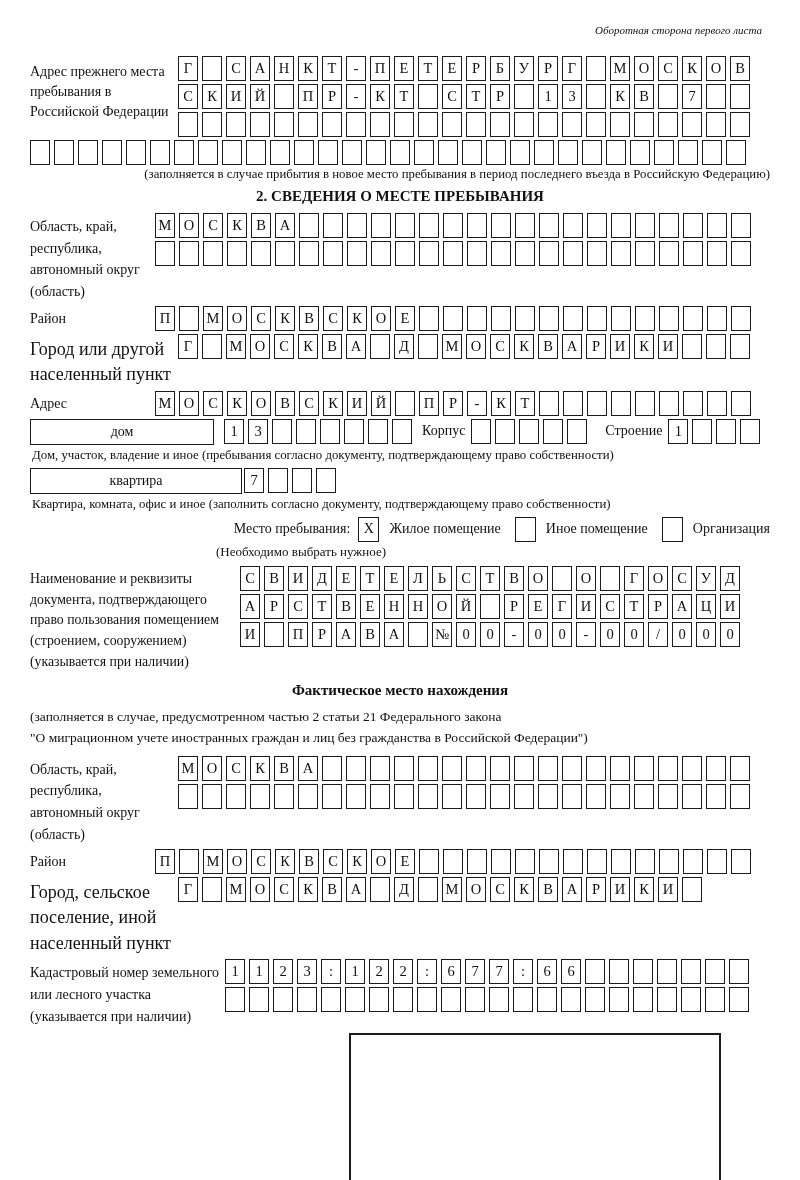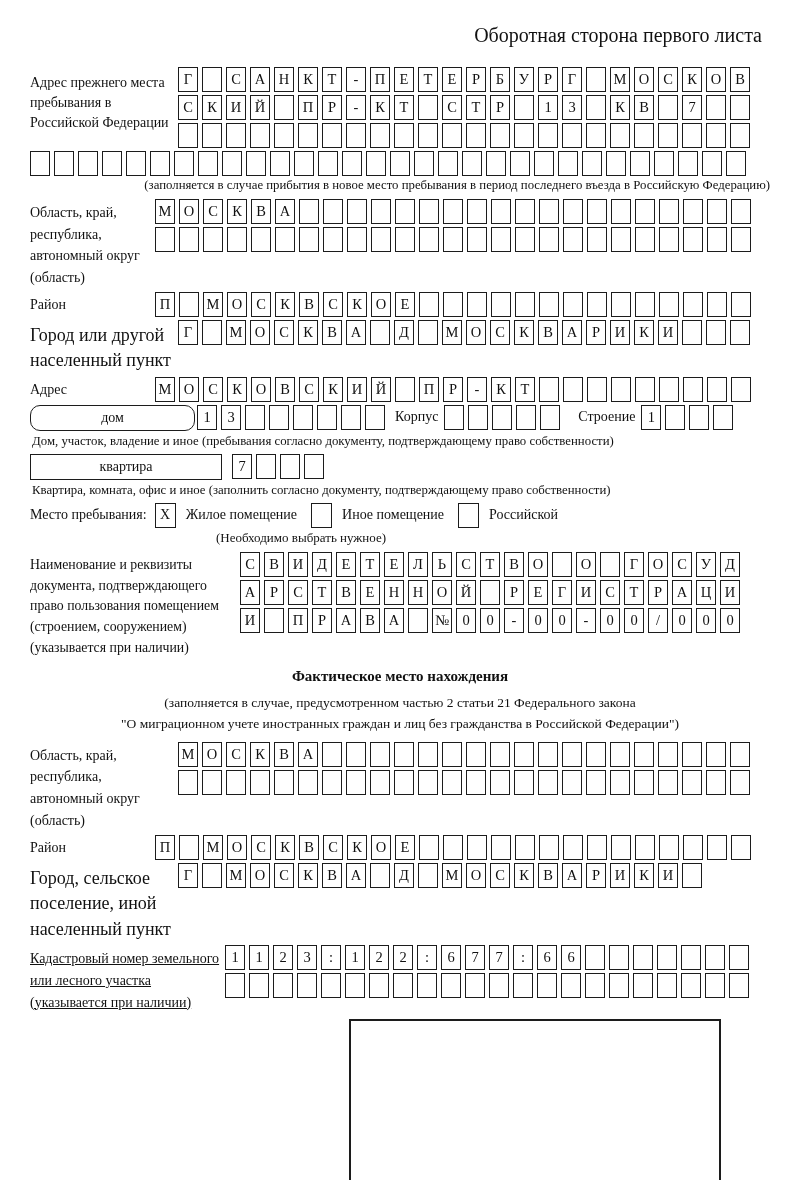--- a/index.html
+++ b/index.html
@@ -1,39 +1,39 @@
 <!DOCTYPE html>
 <html><head>
 <meta charset="utf-8">
 <style>
   html,body{margin:0;padding:0;background:#fff;}
   body{width:800px;height:1180px;overflow:hidden;font-family:"Liberation Serif",serif;color:#111;}
   .page{box-sizing:border-box;width:800px;height:1180px;padding:10px 30px 0 30px;}
-  .header-note{text-align:right;font-size:20px;margin:14px 8px 20px 0;}
+  .header-note{text-align:right;font-size:11px;margin:14px 8px 20px 0;font-style:italic;}
   .row{display:flex;align-items:flex-start;margin-bottom:3px;}
   .lbl{font-size:18px;line-height:1.42;flex:none;padding-top:3px;padding-right:4px;box-sizing:border-box;}
   .w148{flex:0 0 148px;}
   .w125{flex:0 0 125px;}
   .w210{flex:0 0 210px;font-family:Liberation Serif, serif;}
-  .w195{flex:0 0 195px;text-decoration:underline;}
+  .w195{flex:0 0 195px;}
   .cellrows{display:flex;flex-direction:column;gap:3px;}
   .cells{display:flex;flex-wrap:nowrap;}
   .cell{box-sizing:border-box;flex:none;width:20px;height:25px;border:1.7px solid #1c1c1c;margin-right:4px;
         display:inline-flex;align-items:center;justify-content:center;font-size:14.5px;font-family:"Liberation Serif",serif;}
   .caption{font-size:12.8px;margin:1px 0 5px 2px;}
   .caption-center{font-size:12.8px;text-align:right;margin:2px 0 6px 0;}
   .sec-title{text-align:center;font-weight:bold;font-size:15px;margin:6px 0 8px 0;}
   .widebox{box-sizing:border-box;border:1.7px solid #1c1c1c;height:26px;display:flex;align-items:center;
            justify-content:center;font-size:14px;flex:none;}
   .inline-lbl{font-size:14px;padding:4px 6px 0 6px;flex:none;}
-  .chkrow{display:flex;align-items:center;font-size:14px;margin:4px 0 2px 0;}
+  .chkrow{display:flex;align-items:center;font-size:14px;margin:4px 0 2px 0;justify-content:flex-end;}
   .checkbox{box-sizing:border-box;flex:none;width:21px;height:25px;border:1.7px solid #1c1c1c;
             display:inline-flex;align-items:center;justify-content:center;font-size:14px;margin:0 10px 0 14px;}
   .chk-note{font-size:13px;margin:0 0 6px 186px;}
-  .subtitle{text-align:center;font-size:13.5px;line-height:1.5;}
+  .subtitle{text-align:left;font-size:13.5px;line-height:1.5;}
   .stamp-wrap{width:445px;margin-left:auto;margin-top:6px;}
   .stamp-box{box-sizing:border-box;width:372px;height:172px;border:2px solid #1c1c1c;margin:0 auto 8px 24px;}
   .mb8{margin-bottom:8px;}
 </style>
 </head>
 <body>
 
 <div class="page">
 
   <div class="header-note">Оборотная сторона первого листа</div>
@@ -148,20 +148,21 @@
       <span class="cell"></span>
       <span class="cell"></span>
       <span class="cell"></span>
       <span class="cell"></span>
       <span class="cell"></span>
       <span class="cell"></span>
       <span class="cell"></span>
     </div>
   <div class="caption-center">(заполняется в случае прибытия в новое место пребывания в период последнего въезда в Российскую Федерацию)</div>
 
+  <div class="sec-title">2. СВЕДЕНИЯ О МЕСТЕ ПРЕБЫВАНИЯ</div>
 
   <div class="row">
     <div class="lbl w125" style="font-size:14px;line-height:1.55;">Область, край, республика, автономный округ (область)</div>
     <div class="cellrows">
       <div class="cells">
           <span class="cell">М</span>
           <span class="cell">О</span>
           <span class="cell">С</span>
           <span class="cell">К</span>
           <span class="cell">В</span>
@@ -302,21 +303,21 @@
         <span class="cell"></span>
         <span class="cell"></span>
         <span class="cell"></span>
         <span class="cell"></span>
         <span class="cell"></span>
         <span class="cell"></span>
       </div>
   </div>
 
   <div class="row">
-    <div class="widebox" style="width:165px;margin-right:2px;border-radius:10px;">дом</div>
+    <div class="widebox" style="width:184px;margin-right:10px;">дом</div>
     <div class="cells">
         <span class="cell">1</span>
         <span class="cell">3</span>
         <span class="cell"></span>
         <span class="cell"></span>
         <span class="cell"></span>
         <span class="cell"></span>
         <span class="cell"></span>
         <span class="cell"></span>
       </div>
@@ -332,38 +333,38 @@
     <div class="cells">
         <span class="cell">1</span>
         <span class="cell"></span>
         <span class="cell"></span>
         <span class="cell"></span>
       </div>
   </div>
   <div class="caption">Дом, участок, владение и иное (пребывания согласно документу, подтверждающему право собственности)</div>
 
   <div class="row">
-    <div class="widebox" style="width:192px;margin-right:10px;">квартира</div>
+    <div class="widebox" style="width:212px;margin-right:2px;">квартира</div>
     <div class="cells">
         <span class="cell">7</span>
         <span class="cell"></span>
         <span class="cell"></span>
         <span class="cell"></span>
       </div>
   </div>
   <div class="caption">Квартира, комната, офис и иное (заполнить согласно документу, подтверждающему право собственности)</div>
 
   <div class="chkrow">
     <span>Место пребывания:</span>
     <span class="checkbox" style="margin-left:8px;">X</span>
     <span>Жилое помещение</span>
     <span class="checkbox"></span>
     <span>Иное помещение</span>
     <span class="checkbox"></span>
-    <span>Российской</span>
+    <span>Организация</span>
   </div>
   <div class="chk-note">(Необходимо выбрать нужное)</div>
 
   <div class="row">
     <div class="lbl w210" style="font-size:13.8px;line-height:1.5;">Наименование и реквизиты документа, подтверждающего право пользования помещением (строением, сооружением) (указывается при наличии)</div>
     <div class="cellrows">
       <div class="cells">
           <span class="cell">С</span>
           <span class="cell">В</span>
           <span class="cell">И</span>

